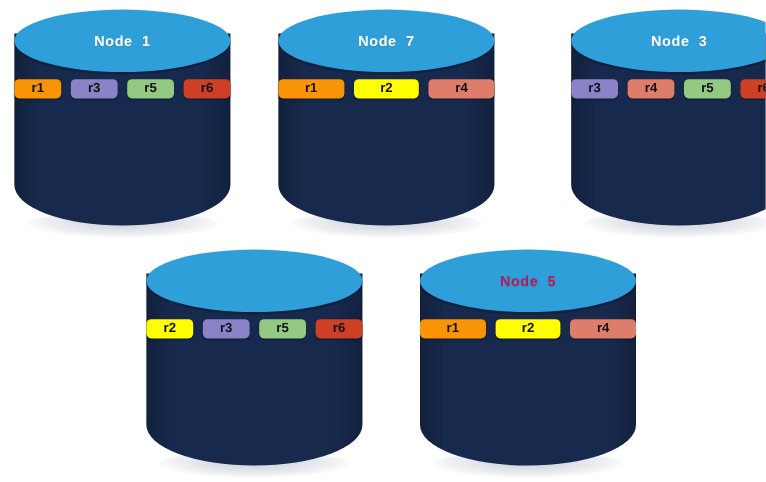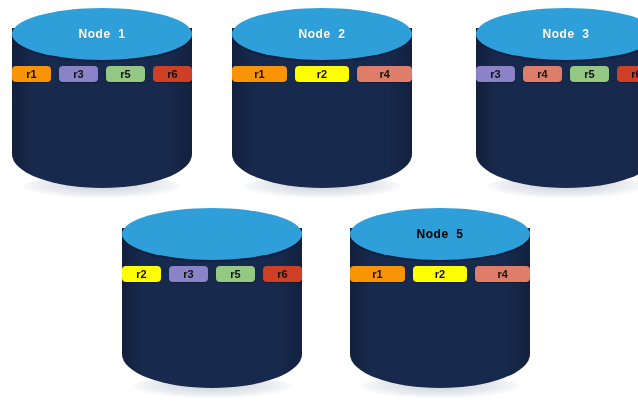--- a/index.html
+++ b/index.html
@@ -139,21 +139,21 @@
         <div class="replica" style="background: rgb(248, 148, 6);">r1</div>
         <div class="replica" style="background: rgb(139, 131, 200);">r3</div>
         <div class="replica" style="background: rgb(148, 201, 131);">r5</div>
         <div class="replica" style="background: rgb(206, 64, 38);">r6</div>
       </div>
     </div>
     <div class="node" style="left: 232px; top: 8px;">
       <div class="node-shadow"></div>
       <div class="node-body" style="background: rgb(23, 41, 77);"></div>
       <div class="node-top" style="background: rgb(47, 159, 217);"></div>
-      <div class="node-title" style="color: rgb(255, 255, 255);">Node  2</div>
+      <div class="node-title" style="color: rgb(255, 255, 255);">Node  7</div>
       <div class="replica-list">
         <div class="replica" style="background: rgb(248, 148, 6);">r1</div>
         <div class="replica" style="background: rgb(255, 255, 0);">r2</div>
         <div class="replica" style="background: rgb(222, 125, 105);">r4</div>
       </div>
     </div>
     <div class="node" style="left: 428px; top: 8px; margin-left: 48px;">
       <div class="node-shadow"></div>
       <div class="node-body" style="background: rgb(23, 41, 77);"></div>
       <div class="node-top" style="background: rgb(47, 159, 217);"></div>
@@ -173,20 +173,20 @@
         <div class="replica" style="background: rgb(255, 255, 0);">r2</div>
         <div class="replica" style="background: rgb(139, 131, 200);">r3</div>
         <div class="replica" style="background: rgb(148, 201, 131);">r5</div>
         <div class="replica" style="background: rgb(206, 64, 38);">r6</div>
       </div>
     </div>
     <div class="node" style="left: 350px; top: 208px;">
       <div class="node-shadow"></div>
       <div class="node-body" style="background: rgb(23, 41, 77);"></div>
       <div class="node-top" style="background: rgb(47, 159, 217);"></div>
-      <div class="node-title" style="color: #000000;">Node  5</div>
+      <div class="node-title" style="color: #be185d;">Node  5</div>
       <div class="replica-list">
         <div class="replica" style="background: rgb(248, 148, 6);">r1</div>
         <div class="replica" style="background: rgb(255, 255, 0);">r2</div>
         <div class="replica" style="background: rgb(222, 125, 105);">r4</div>
       </div>
     </div>
   </div>
 
 </body></html>

